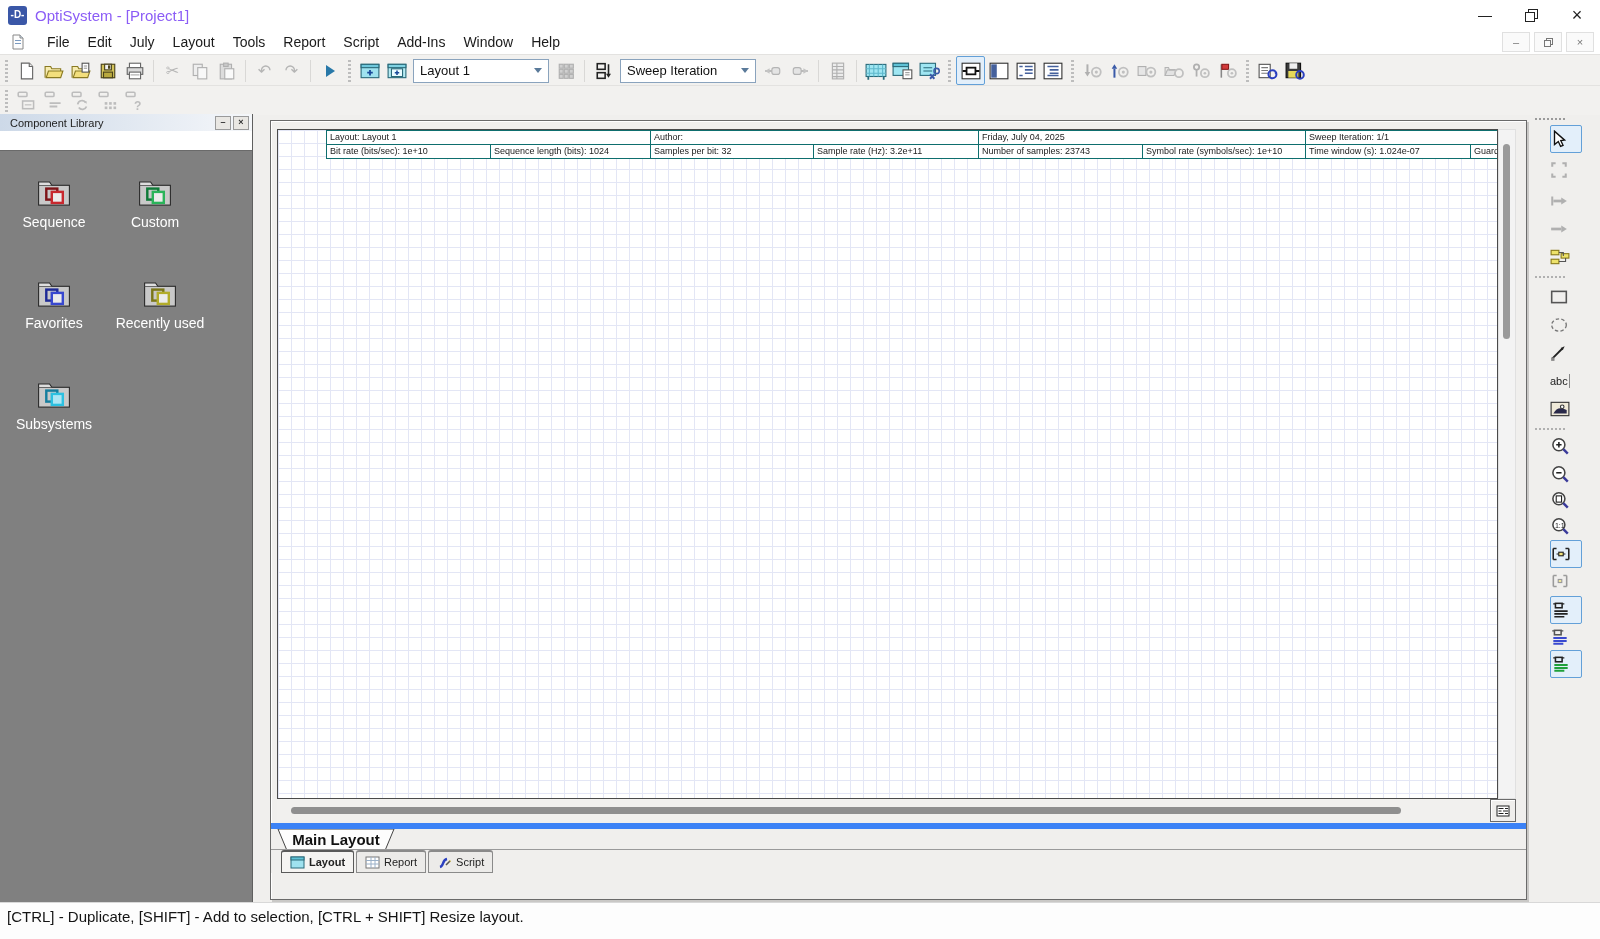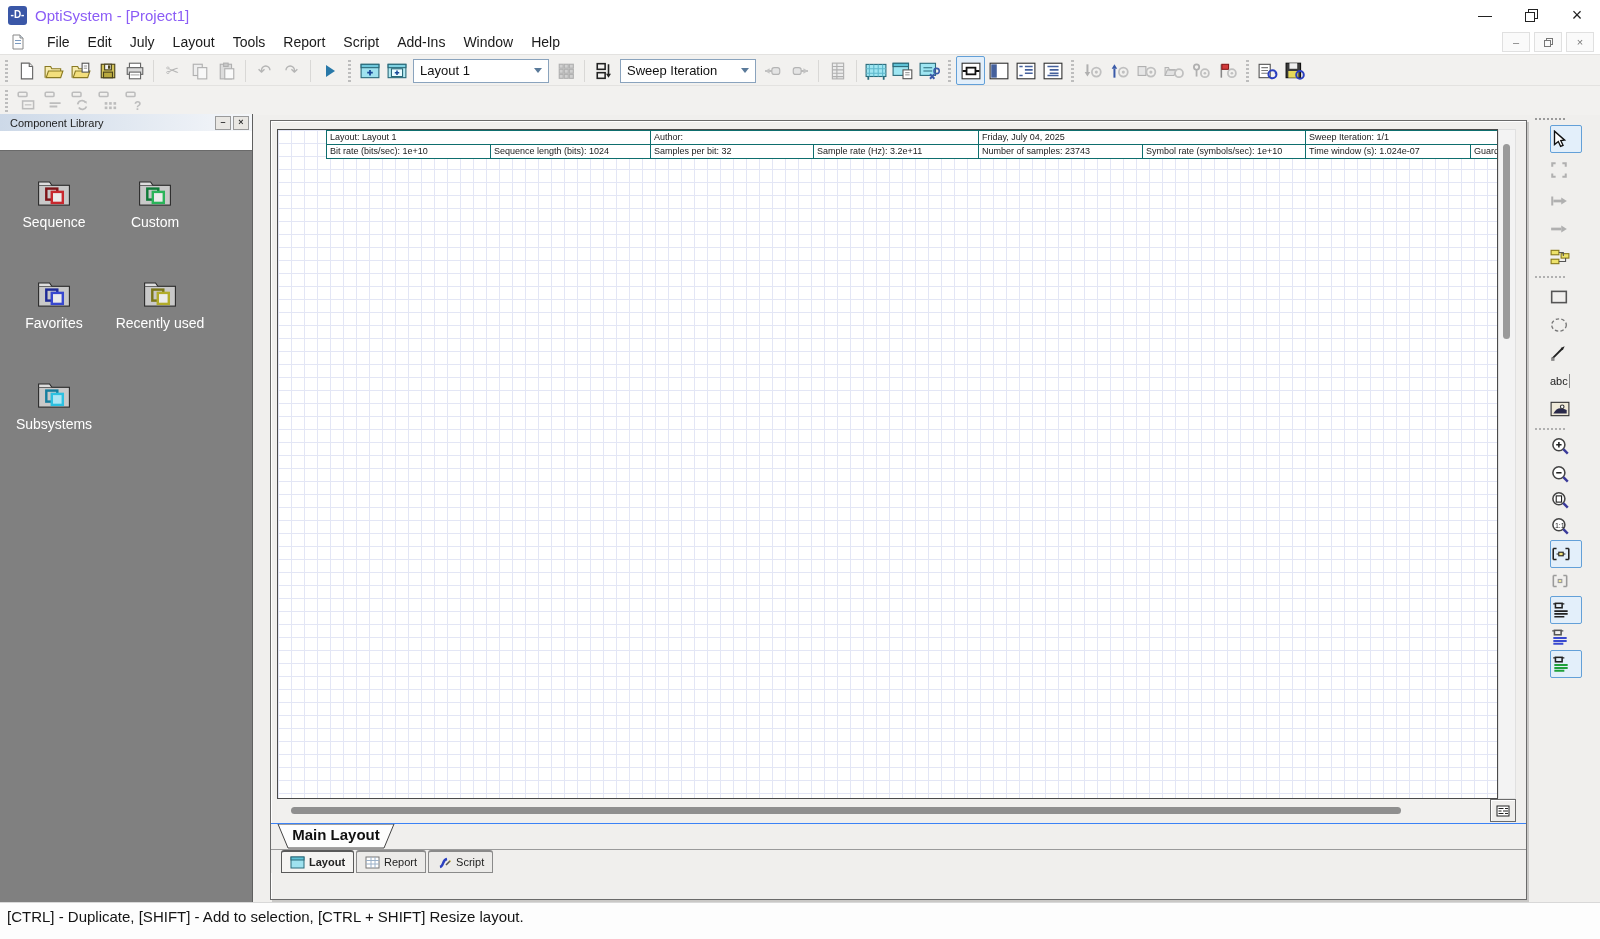--- a/index.html
+++ b/index.html
@@ -52,21 +52,21 @@
     background-size:13px 13px;background-position:0 26px;}
   .sheet-table{position:absolute;left:12px;top:0;width:1217px;display:grid;grid-template-columns:164px 160px 163px 165px 164px 163px 165px 1fr;border:1px solid #0e6e6e;background:#fff;font-size:9px;margin-left:36px;}
   .st-cell{border-right:1px solid #0e6e6e;padding:1px 3px;height:11px;line-height:10px;white-space:nowrap;overflow:hidden;color:#222;}
   .st-cell.span2{grid-column:span 2;border-bottom:1px solid #0e6e6e;}
   .st-cell:nth-last-child(1){border-right:none;}
   .vscroll{left:1227px;top:8px;width:16px;height:668px;background:#f3f3f3;border:1px solid #e0e0e0;}
   .vthumb{position:absolute;left:4px;top:14px;width:7px;height:195px;background:#9a9a9a;border-radius:4px;}
   .hscroll{left:6px;top:678px;width:1219px;height:22px;background:#f1f0ee;display:flex;align-items:center;}
   .hthumb{position:absolute;left:14px;top:8px;width:1110px;height:7px;background:#8f8f8f;border-radius:4px;}
   .gridbtn{position:absolute;right:-20px;top:0px;width:24px;height:21px;background:#efeeec;border:1px solid #6a6a6a;box-shadow:inset 1px 1px 0 #fff;display:flex;align-items:center;justify-content:center;}
-  .sheettabs{left:0;top:702px;width:1255px;height:26px;background:#f0efed;border-top:1px solid #3b82f6;}
+  .sheettabs{left:0;top:702px;width:1255px;height:26px;background:#f0efed;border-top:6px solid #3b82f6;}
   .sheettab{position:absolute;left:6px;top:0px;width:118px;height:25px;}
   .sheettab svg{position:absolute;left:0;top:0;}
   .sheettab .txt{position:absolute;left:0;top:2px;width:118px;text-align:center;font-weight:bold;font-size:15px;color:#111;}
   .doctabs{left:0;top:728px;width:1255px;height:24px;background:#f0efed;border-top:1px solid #9a9a9a;display:flex;align-items:flex-start;padding-left:10px;box-sizing:border-box;}
   .doctab{height:20px;border:1px solid #8a8a8a;border-top:2px solid #8a8a8a;background:#ecebe9;display:flex;align-items:center;font-size:11px;padding:0 8px;margin-right:2px;border-radius:3px 3px 0 0;color:#222;}
   .doctab.active{background:#f5f4f2;font-weight:bold;border-color:#5a5a5a;}
   .doctab svg{margin-right:4px;}
   .projrow{left:0;top:752px;width:1255px;height:25px;background:#f0efed;border-top:1px solid #9a9a9a;display:flex;padding-left:16px;box-sizing:border-box;}
   .projtab{height:22px;background:#f7f6f4;border:1px solid #7a7a7a;border-top:none;border-radius:0 0 3px 3px;display:flex;align-items:center;font-size:13px;padding:0 12px;color:#111;}
   .projtab svg{margin-right:5px;}

